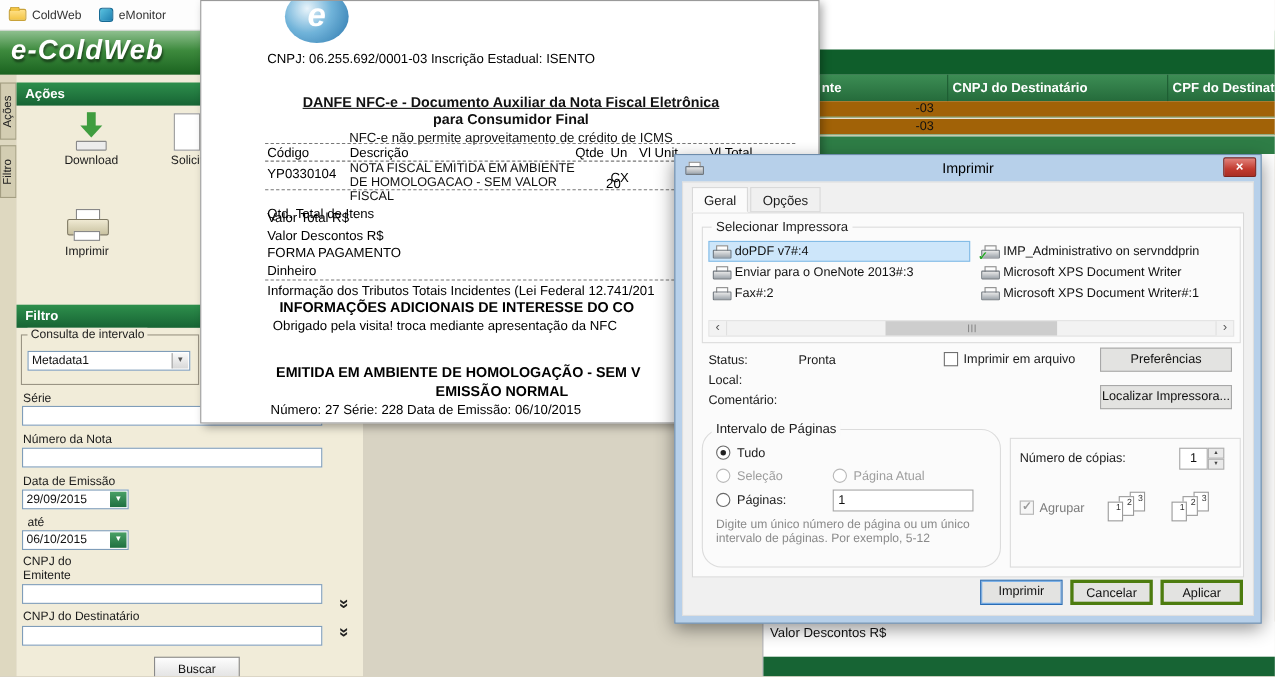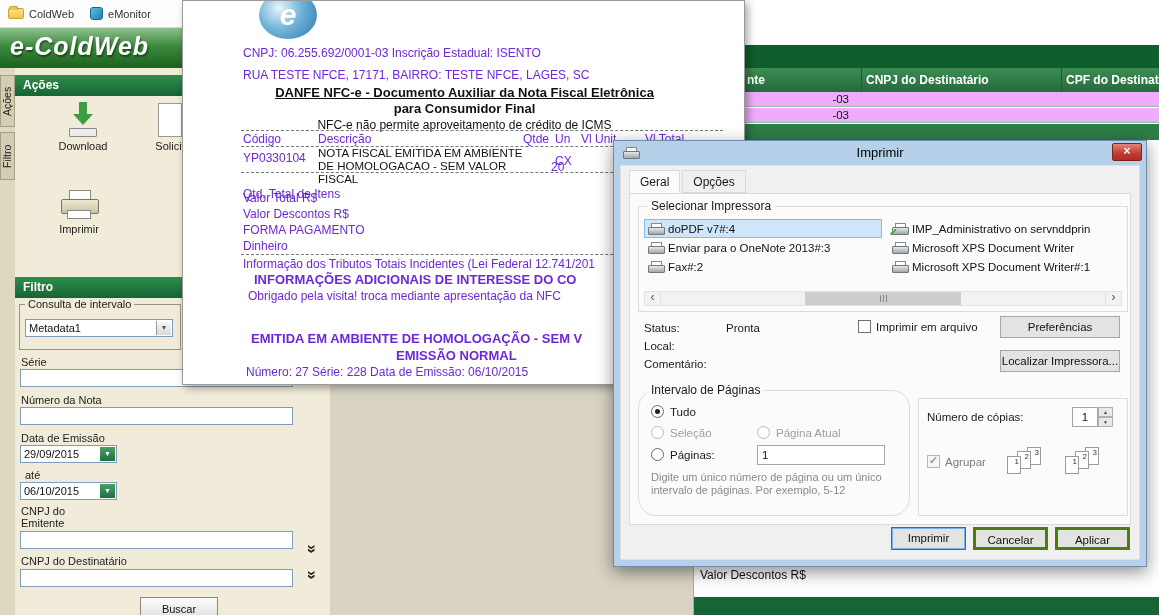--- a/index.html
+++ b/index.html
@@ -19,21 +19,21 @@
   .logo-text { position:absolute; left:10px; top:4px; color:#fff; font-size:25px; font-weight:bold; font-style:italic; text-shadow:1px 2px 2px rgba(0,0,0,.45); letter-spacing:1px; }
 
   
   .right-section { position:absolute; left:745px; top:0; width:414px; height:615px; background:#ffffff; z-index:1; }
   .section-bar { position:absolute; left:0; top:45px; width:414px; height:23px; background:#0f5e2b; }
   .grid-header { position:absolute; left:0; top:68px; width:414px; height:24px; background:linear-gradient(180deg,#3c8d54,#256b3b); }
   .gh { position:absolute; top:0; height:24px; line-height:24px; color:#fff; font-weight:bold; font-size:12px; white-space:nowrap; overflow:hidden; }
   .gh.c1 { left:2px; width:106px; }
   .gh.c2 { left:116px; width:192px; border-left:1px solid #1d5c32; padding-left:4px; }
   .gh.c3 { left:316px; width:98px; border-left:1px solid #1d5c32; padding-left:4px; }
-  .grid-row { position:absolute; left:0; width:414px; height:15px; background:#f0abfc; border-bottom:1px solid #8fbf9e;padding-left:44px; }
+  .grid-row { position:absolute; left:0; width:414px; height:15px; background:#a16207; border-bottom:1px solid #8fbf9e;padding-left:44px; }
   .grid-row .cell { position:absolute; left:0; top:0; width:108px; height:15px; line-height:15px; font-size:11.5px; color:#111; text-align:right; padding-right:4px; }
   .grid-band { position:absolute; left:0; top:124px; width:414px; height:16px; background:#2e7d46; }
 
   
   .bottom-frag { position:absolute; left:693px; top:565px; width:466px; height:50px; background:#fff; border-left:1px solid #aaa; z-index:2; }
   .bf-text { position:absolute; left:6px; top:3px; font-size:12px; color:#111; }
   .bf-bar { position:absolute; left:0; top:32px; width:466px; height:18px; background:#176434; }
 
   
   .side-strip { position:absolute; left:0; top:68px; width:15px; height:547px; background:#ded8c0; z-index:1; }
@@ -58,21 +58,21 @@
   .consulta-box { position:absolute; left:4px; top:236px; width:162px; height:46px; border:1px solid #9a9484; }
   .consulta-box .boxlabel { position:absolute; left:5px; top:-7px; background:#f1ecd9; padding:0 3px; font-size:11px; color:#1c1c1c; white-space:nowrap; }
   .sel-btn { position:absolute; right:1px; top:1px; width:15px; height:14px; background:linear-gradient(#fafafa,#d8d8d8); border-left:1px solid #9a9a9a; color:#555; font-size:7px; line-height:14px; text-align:center; }
   .date-btn { position:absolute; right:1px; top:1px; width:15px; height:14px; background:linear-gradient(#4aa066,#1f7040); color:#fff; font-size:7px; line-height:14px; text-align:center; }
   .chev { position:absolute; left:293px; font-size:16px; font-weight:bold; color:#222; transform:rotate(90deg); }
   .buscar-btn { position:absolute; left:125px; top:529px; width:78px; height:24px; background:linear-gradient(#fdfdfd,#dcdcdc); border:1px solid #8a8a8a; font-size:11px; text-align:center; line-height:22px; color:#111; }
 
   
   .doc-window { position:absolute; left:182px; top:0; width:563px; height:385px; background:#fff; border:1px solid #9a9a9a; box-shadow:3px 3px 8px rgba(0,0,0,.35); z-index:10; overflow:hidden; }
   .emitter-logo { position:absolute; left:76px; top:-10px; width:58px; height:48px; border-radius:50%; background:radial-gradient(circle at 35% 35%, #e8f4fb, #6ab0d8 45%, #1f6fa8); color:#fff; font-size:30px; font-style:italic; font-weight:bold; text-align:center; line-height:48px; filter:blur(.6px); opacity:.95; }
-  .dline { position:absolute; font-size:12px; color:#6d28d9; white-space:nowrap; }
+  .dline { position:absolute; font-size:12px; color:#000000; white-space:nowrap; }
   .dcenter { position:absolute; left:20px; width:523px; text-align:center; white-space:nowrap; font-size:12px; color:#111; }
   .dbold { font-weight:bold; font-size:13px; }
   .dsep { position:absolute; left:58px; width:482px; border-top:1px dashed #777; }
   .ddesc { position:absolute; left:135px; top:146px; width:205px; font-size:11.5px; line-height:13px; color:#111; }
 
   
   .print-dialog { position:absolute; left:613px; top:140px; width:534px; height:427px; background:#b7d0ea; border:1px solid #6d8cab; box-shadow:0 5px 16px rgba(0,0,0,.45); z-index:20; }
   .pd-titlebar { position:relative; height:24px; }
   .pd-title { text-align:center; font-size:13px; line-height:24px; color:#000; }
   .pd-ticon { position:absolute; left:9px; top:6px; }
@@ -231,21 +231,20 @@
     <span class="chev" style="top:472px;">»</span>
     <span class="chev" style="top:498px;">»</span>
 
     <div class="buscar-btn">Buscar</div>
   </div>
 
   <div class="doc-window">
     <div class="emitter-logo">e</div>
 
     <span class="dline" style="left:60px; top:45px;">CNPJ: 06.255.692/0001-03 Inscrição Estadual: ISENTO</span>
-    <span class="dline" style="left:60px; top:67px;">RUA TESTE NFCE, 17171, BAIRRO: TESTE NFCE, LAGES, SC</span>
 
     <div class="dcenter dbold" style="top:84px;text-decoration:underline;">DANFE NFC-e - Documento Auxiliar da Nota Fiscal Eletrônica</div>
     <div class="dcenter dbold" style="top:100px;">para Consumidor Final</div>
     <div class="dcenter" style="top:117px;">NFC-e não permite aproveitamento de crédito de ICMS</div>
 
     <div class="dsep" style="top:129px;"></div>
     <span class="dline" style="left:60px; top:131px;">Código</span>
     <span class="dline" style="left:135px; top:131px;">Descrição</span>
     <span class="dline" style="left:340px; top:131px;">Qtde</span>
     <span class="dline" style="left:372px; top:131px;">Un</span>

